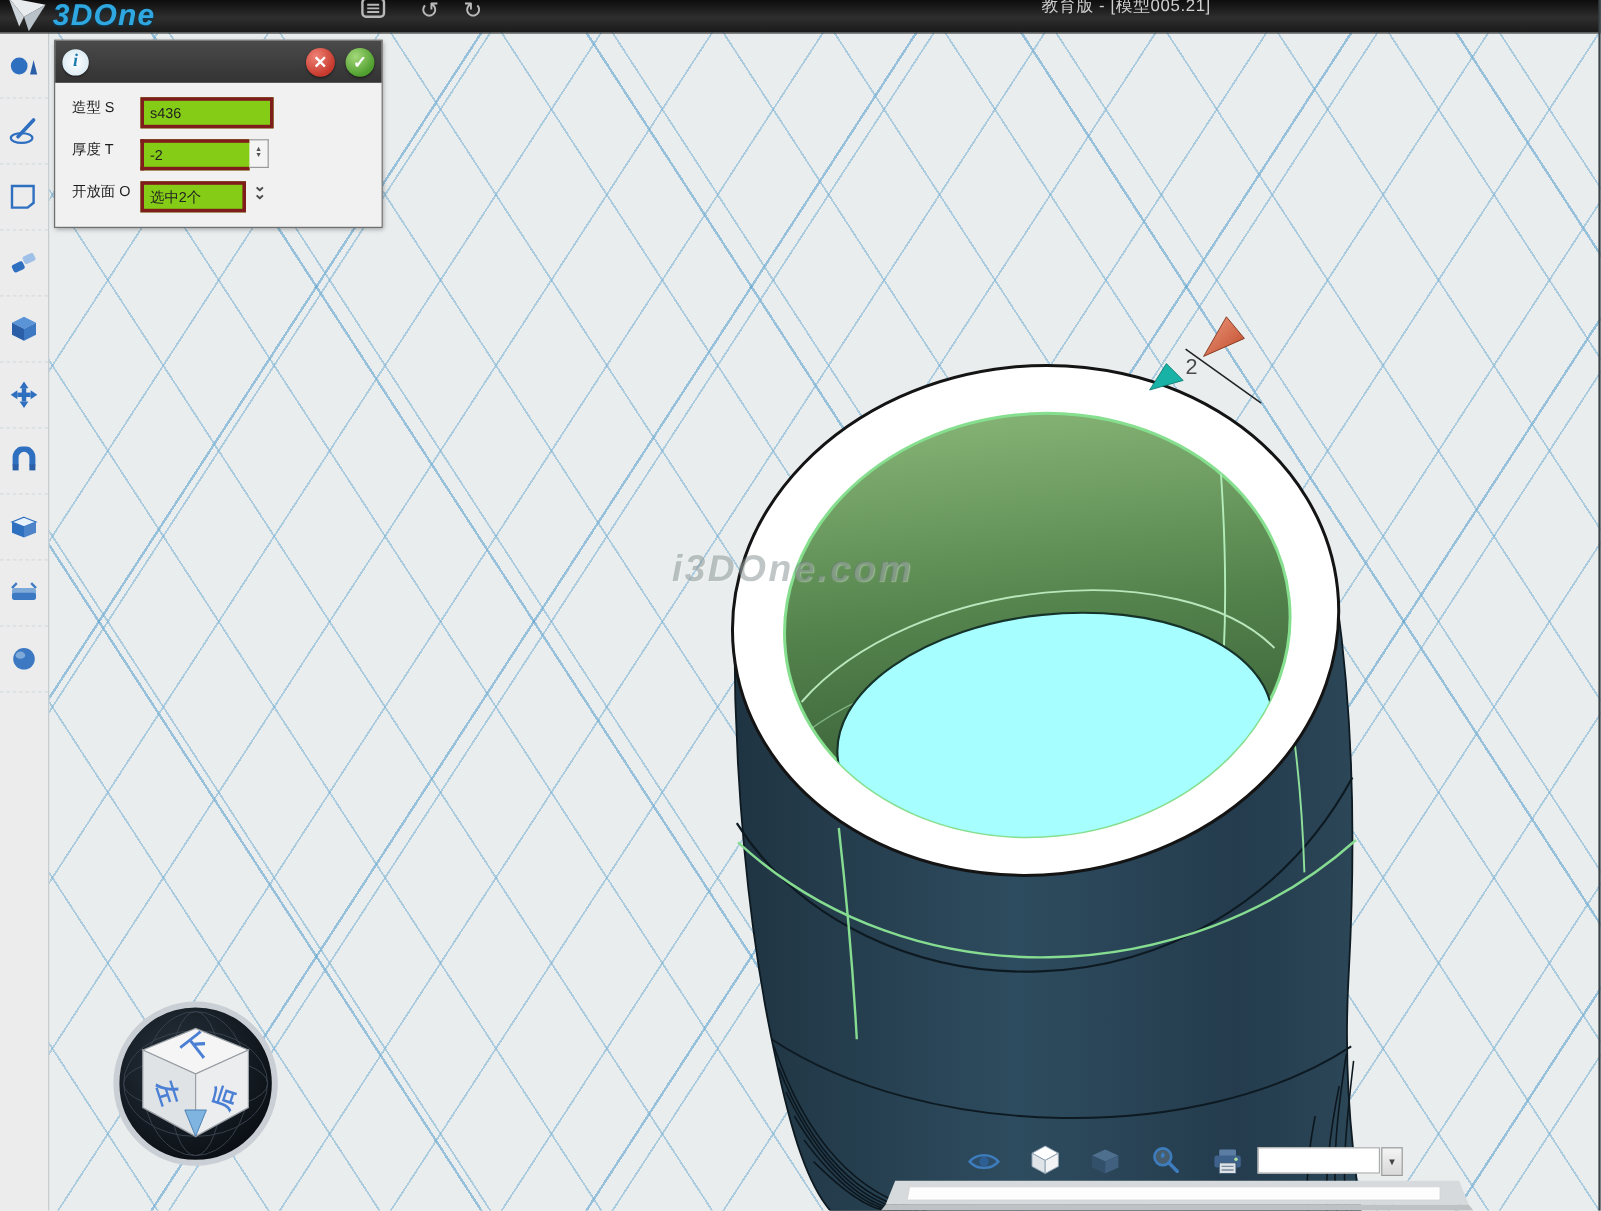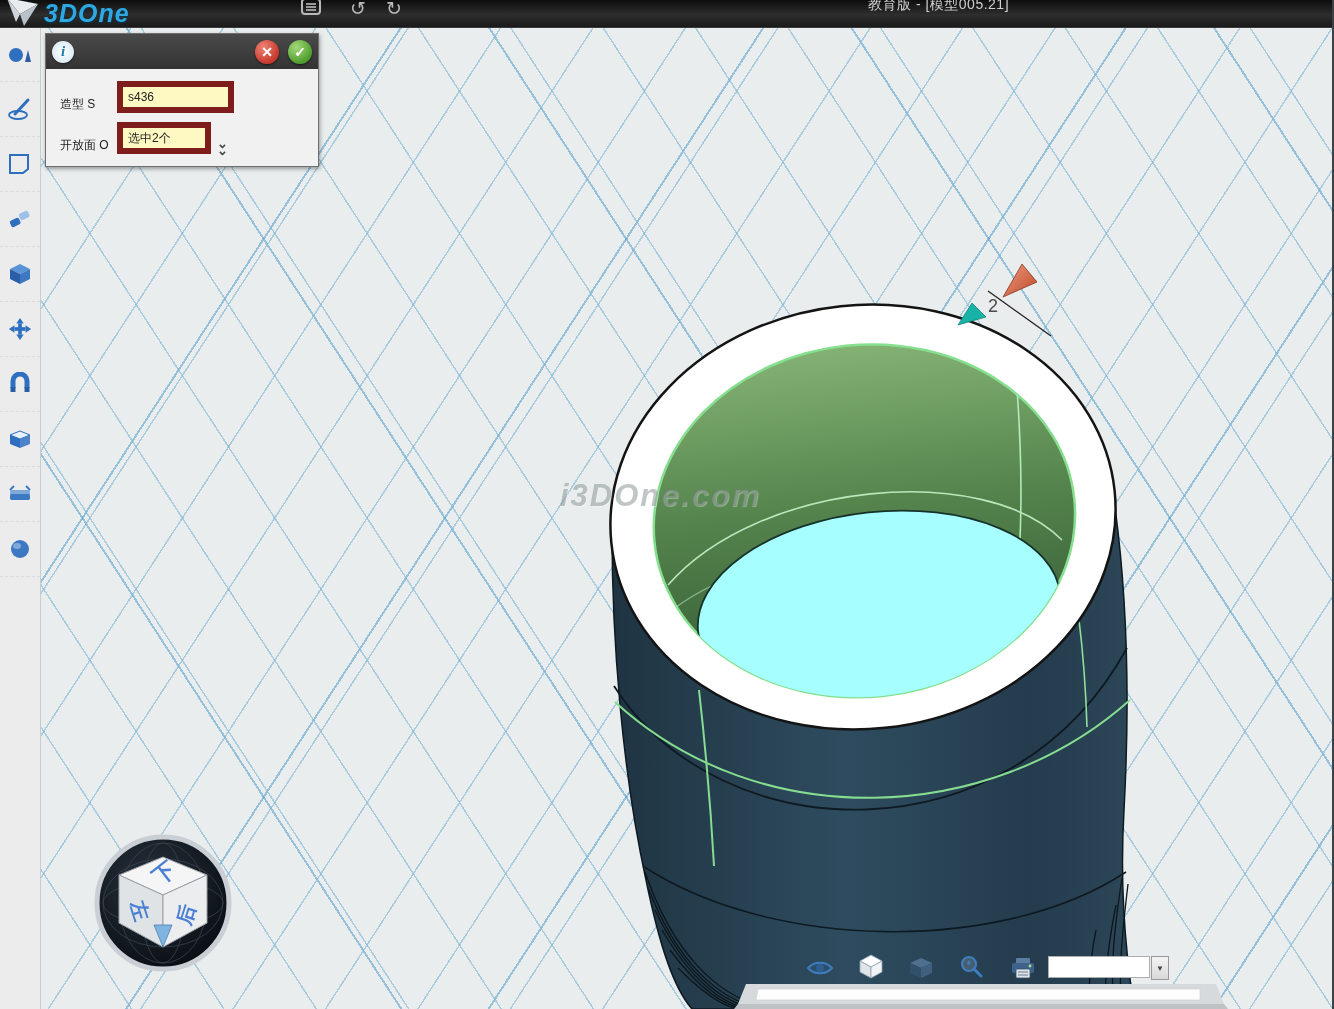--- a/index.html
+++ b/index.html
@@ -64,25 +64,25 @@
   }
   .dialog-header .spacer{flex:1;}
   .cancel-btn,.ok-btn{
     width:24px;height:24px;border-radius:50%;margin-left:9px;color:#fff;
     display:flex;align-items:center;justify-content:center;font-size:14px;font-weight:bold;
     box-shadow:0 1px 2px rgba(0,0,0,.55);
   }
   .cancel-btn{background:radial-gradient(circle at 35% 30%,#ef8276,#c7392c 70%);}
   .ok-btn{background:radial-gradient(circle at 35% 30%,#a4d97a,#4f9e2e 70%);}
   .dialog-body{padding:9px 10px 12px 14px;}
-  .drow{display:flex;align-items:flex-end;margin-top:9px;}
+  .drow{display:flex;align-items:flex-start;margin-top:9px;}
   .drow:first-child{margin-top:3px;}
   .dlabel{width:57px;font-size:12px;color:#1c1c1c;flex-shrink:0;}
   .dinput{
-    height:20px;border:6px solid #7f1d1d;background:#fef9c3;font-size:12px;color:#222;
+    height:20px;border:3px solid #7f1d1d;background:#84cc16;font-size:12px;color:#222;
     padding:0 5px;font-family:"Liberation Sans",sans-serif;box-sizing:content-box;
   }
   .spin{
     display:flex;flex-direction:column;justify-content:center;border:1px solid #9a9a9a;border-left:none;
     background:#f4f4f4;height:22px;width:15px;font-size:6px;color:#555;line-height:5px;
     align-items:center;
   }
   .spin span{cursor:default;}
   .chev-btn{
     margin-left:6px;color:#4a4a4a;font-size:13px;font-weight:bold;line-height:7px;
@@ -97,21 +97,21 @@
   }
   .dropdown input{
     width:92px;height:20px;border:1px solid #adadad;background:#fff;font-size:12px;padding:0 4px;
   }
   .dropdown .dd-btn{
     width:16px;height:22px;border:1px solid #9a9a9a;background:linear-gradient(#f4f4f4,#d9d9d9);
     font-size:8px;color:#444;display:flex;align-items:center;justify-content:center;margin-left:1px;
   }
   
   .watermark{
-    position:absolute;left:560px;top:478px;z-index:3;
+    position:absolute;left:560px;top:456px;z-index:3;
     font-size:31px;font-weight:bold;font-style:italic;letter-spacing:2px;
     color:rgba(105,118,120,.42);text-shadow:1px 1px 1px rgba(255,255,255,.35);
     font-family:"Liberation Sans",sans-serif;
   }
 </style>
 </head>
 <body>
 
 <div class="viewport"></div>
 
@@ -291,20 +291,28 @@
   <div class="dialog-header">
     <div class="info-btn">i</div>
     <div class="spacer"></div>
     <div class="cancel-btn">✕</div>
     <div class="ok-btn">✓</div>
   </div>
   <div class="dialog-body">
     <div class="drow">
       <span class="dlabel">造型 S</span>
       <input class="dinput" style="width: 95px;" value="s436">
+    </div>
+    <div class="drow">
+      <span class="dlabel">厚度 T</span>
+      <input class="dinput" style="width: 78px; border-right: none;" value="-2">
+      <span class="spin">
+        <span>▲</span>
+        <span>▼</span>
+      </span>
     </div>
     <div class="drow">
       <span class="dlabel">开放面 O</span>
       <input class="dinput" style="width: 72px;" value="选中2个">
       <span class="chev-btn">
         <span>⌄</span>
         <span>⌄</span>
       </span>
     </div>
   </div>

